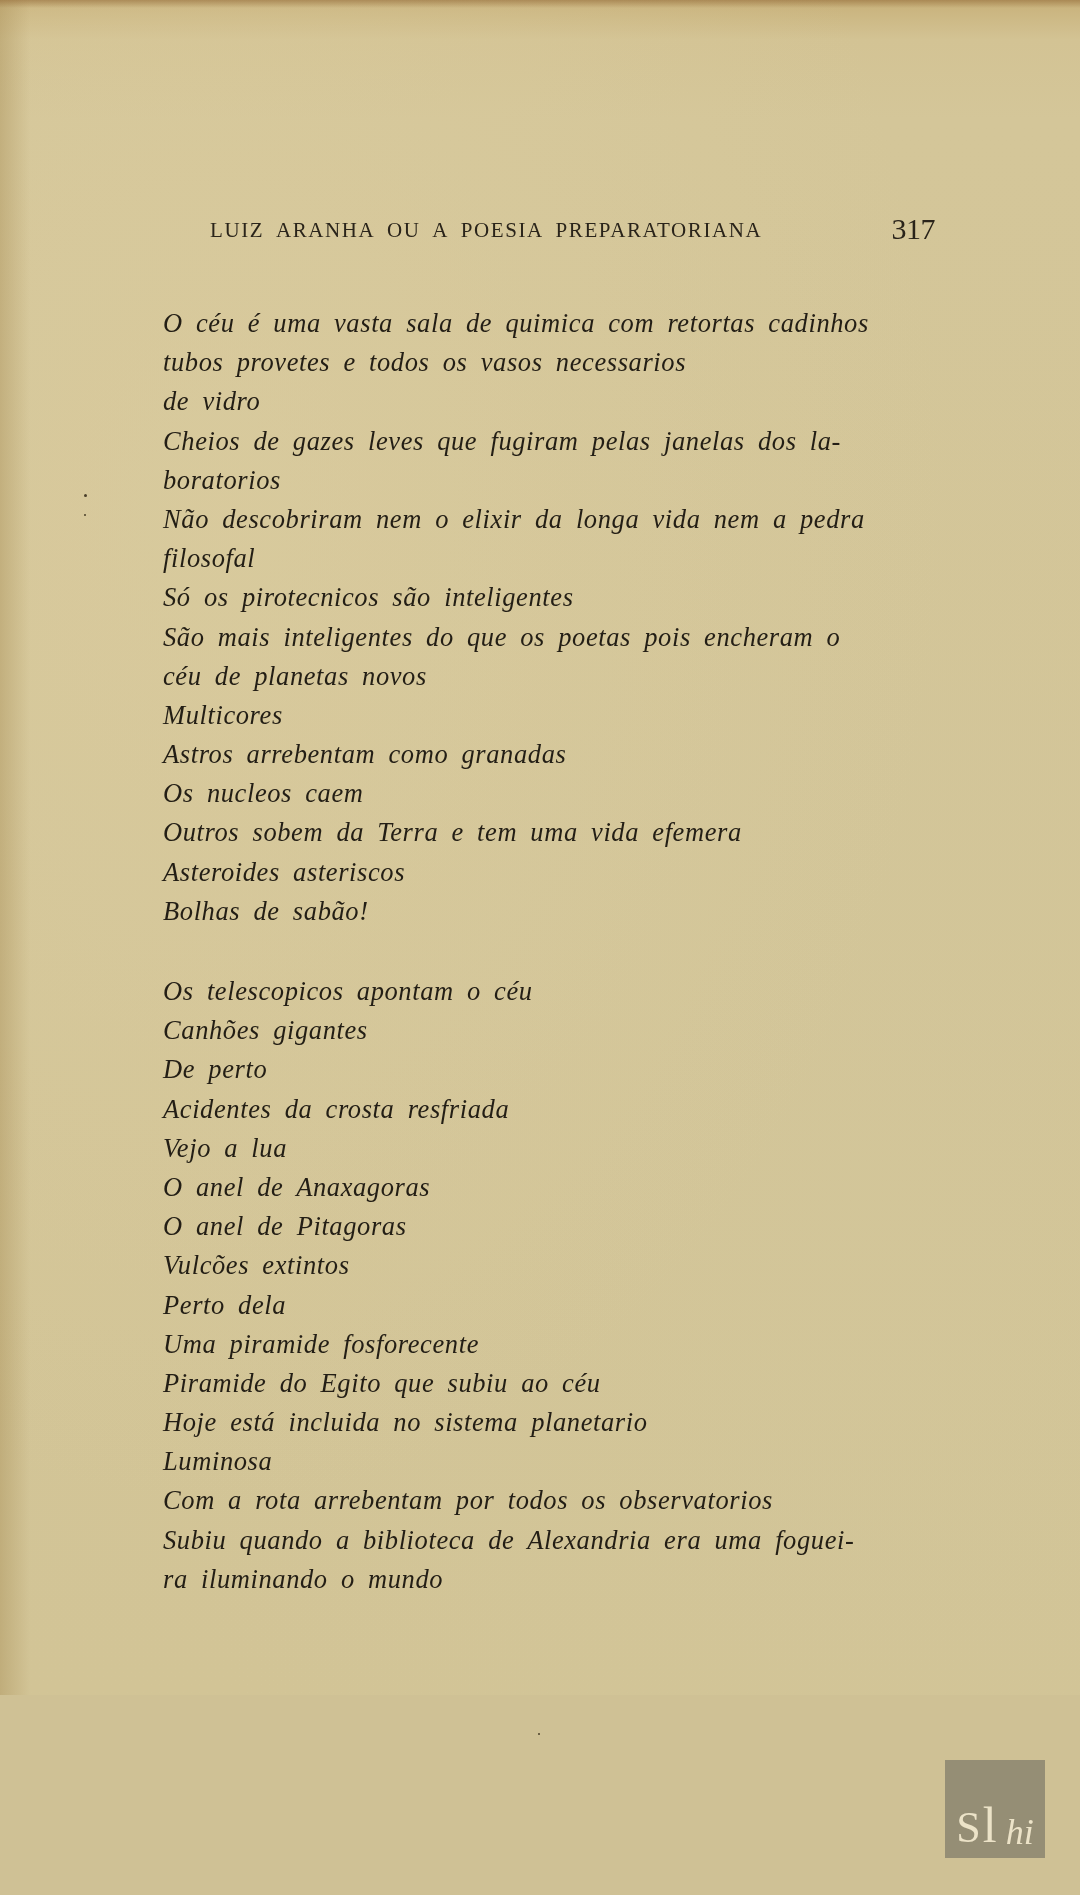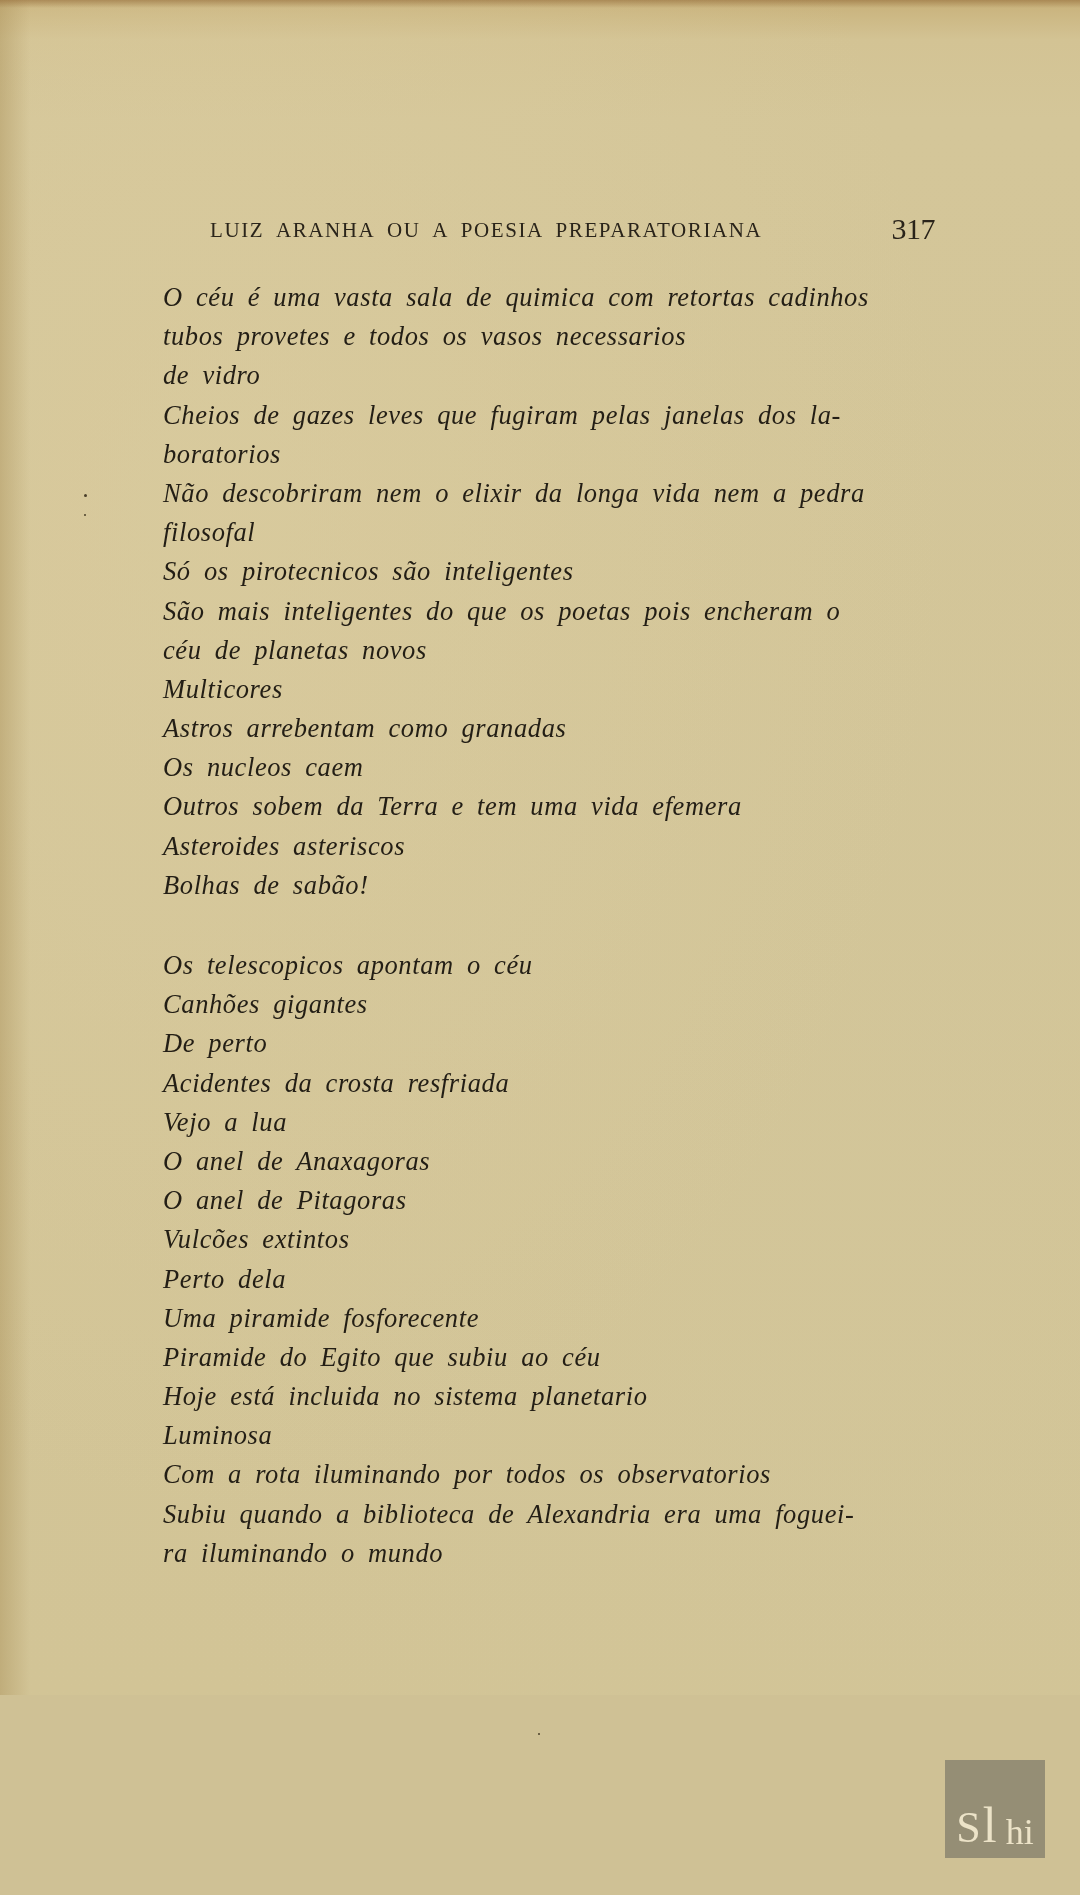--- a/index.html
+++ b/index.html
@@ -58,21 +58,21 @@
       position: absolute;
       right: 0;
       top: 0;
       font-size: 30px;
       letter-spacing: -0.5px;
       font-family: Liberation Serif, serif;
     }
     .poem {
       position: absolute;
       left: 163px;
-      top: 278px;
+      top: 304px;
       width: 770px;
       font-family: "Liberation Serif", "DejaVu Serif", serif;
       font-style: italic;
       font-size: 26.5px;
       color: #231e15;
       word-spacing: 6px;
       letter-spacing: 0.6px;
     }
     .line {
       height: 39.2px;
@@ -96,21 +96,21 @@
       color: #ece3c8;
       font-family: "Liberation Serif", "DejaVu Serif", serif;
       display: flex;
       align-items: flex-end;
       justify-content: center;
       padding-bottom: 8px;
       box-sizing: border-box;
     }
     .wm-s { font-size: 44px; line-height: 1; }
     .wm-l { font-size: 50px; line-height: 1; margin-left: 2px; }
-    .wm-hi { font-size: 36px; line-height: 1; margin-left: 9px; }
+    .wm-hi { font-size: 36px; line-height: 1; margin-left: 9px; font-style: italic; }
     .speck {
       position: absolute;
       width: 3px; height: 3px;
       border-radius: 50%;
       background: #4a3f2a;
     }
   </style>
 </head>
 <body>
 
@@ -150,21 +150,21 @@
       <div class="line">Acidentes da crosta resfriada</div>
       <div class="line">Vejo a lua</div>
       <div class="line">O anel de Anaxagoras</div>
       <div class="line">O anel de Pitagoras</div>
       <div class="line">Vulcões extintos</div>
       <div class="line">Perto dela</div>
       <div class="line">Uma piramide fosforecente</div>
       <div class="line">Piramide do Egito que subiu ao céu</div>
       <div class="line">Hoje está incluida no sistema planetario</div>
       <div class="line">Luminosa</div>
-      <div class="line">Com a rota iluminando por todos os observatorios</div>
+      <div class="line">Com a rota arrebentam por todos os observatorios</div>
       <div class="line">Subiu quando a biblioteca de Alexandria era uma foguei-</div>
       <div class="line right">ra iluminando o mundo</div>
     </div>
   </div>
 
   <span class="speck" style="left:84px; top:494px;"></span>
   <span class="speck" style="left:84px; top:514px; width:2px; height:2px;"></span>
   <span class="speck" style="left:538px; top:1733px; width:2px; height:2px;"></span>
 
   <div class="watermark">

